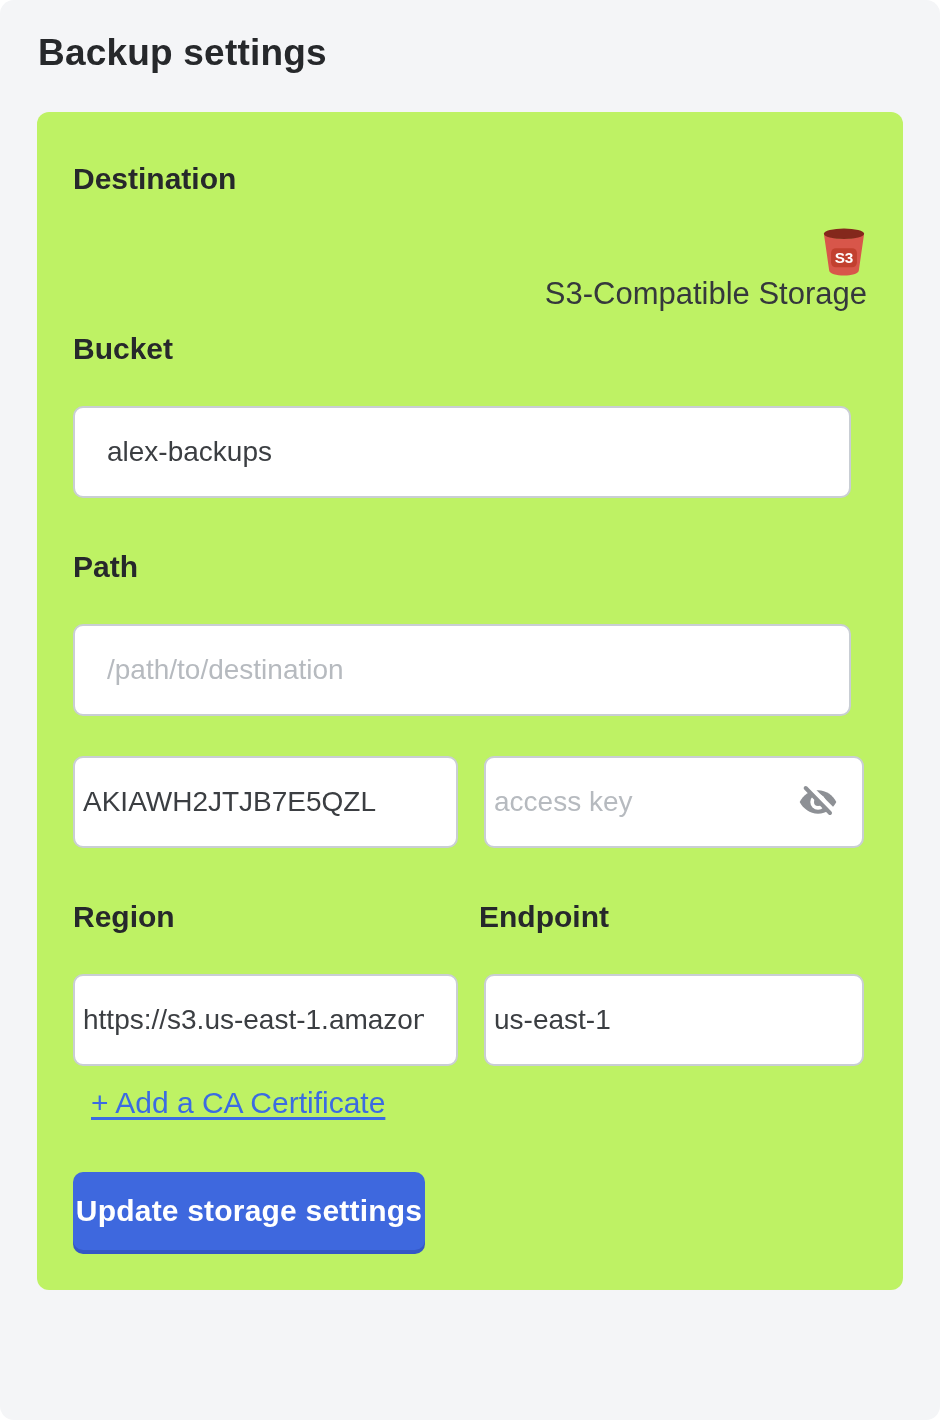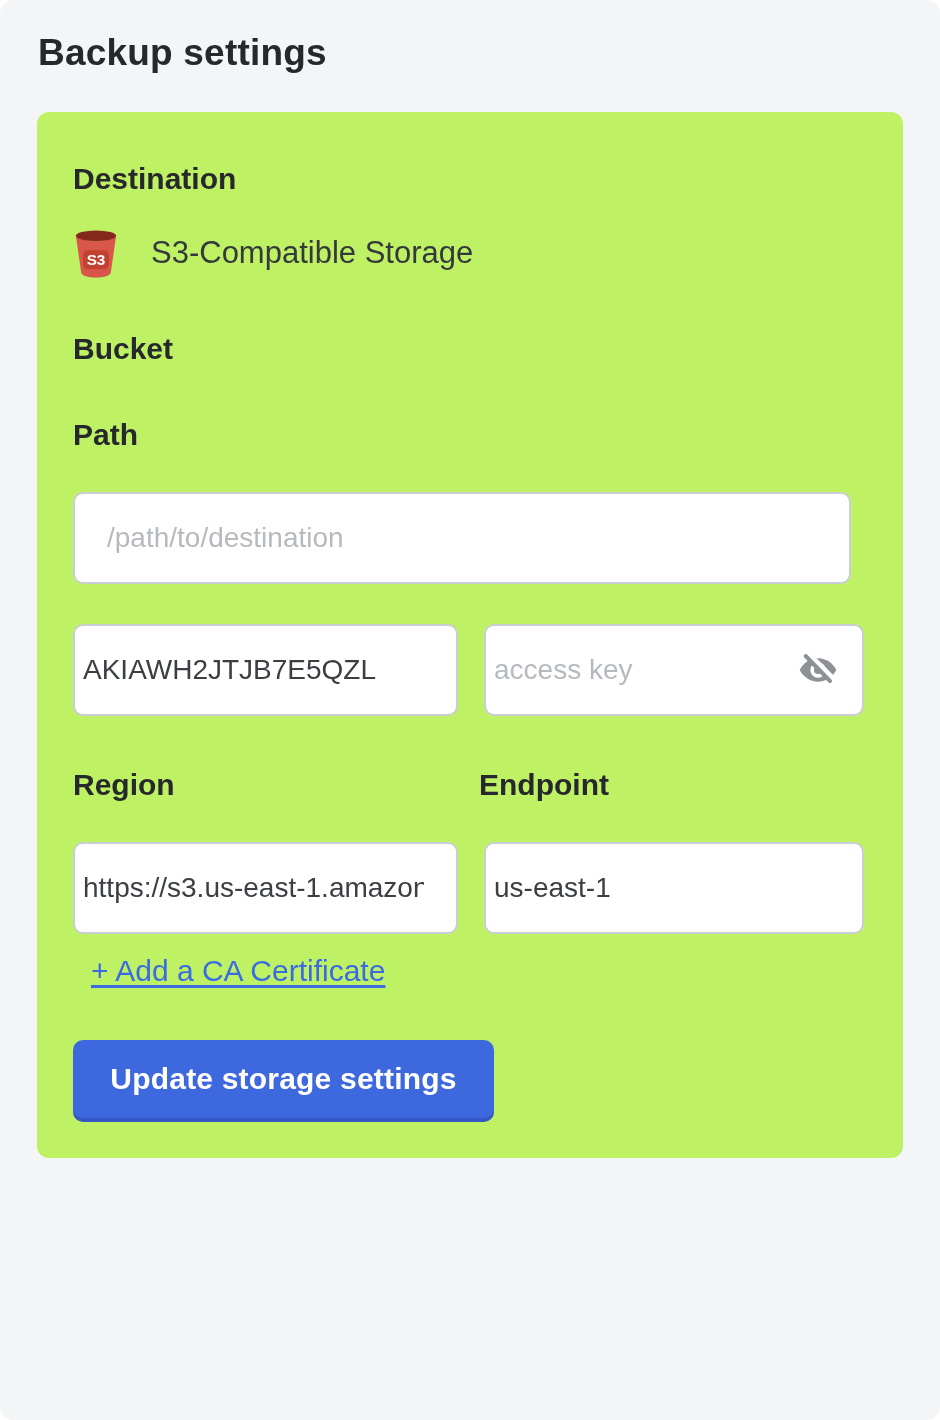--- a/index.html
+++ b/index.html
@@ -32,22 +32,23 @@
   .section-label {
     display: block;
     font-size: 30px;
     font-weight: 700;
     color: #26282b;
     line-height: 34px;
   }
   .dest-row {
     margin-top: 30px;
     display: flex;
-    align-items: center;
+    align-items: flex-end;
     height: 54px;
+    flex-direction: column;
   }
   .s3-icon { width: 46px; height: 50px; flex: 0 0 auto; }
   .dest-text {
     margin-left: 32px;
     font-size: 31px;
     color: #35383c;
   }
   .mt-section { margin-top: 52px; }
   .text-input {
     display: block;
@@ -91,21 +92,21 @@
     margin: 20px 0 0 18px;
     font-size: 30px;
     color: #3b6be2;
     text-decoration: underline;
     text-underline-offset: 4px;
     cursor: pointer;
   }
   .submit-btn {
     display: block;
     margin-top: 52px;
-    width: 421px;
+    width: 352px;
     height: 78px;
     background: #3e68de;
     border: none;
     border-radius: 10px;
     box-shadow: 0 4px 0 #3457c5;
     color: #ffffff;
     font-family: "Liberation Sans", "DejaVu Sans", sans-serif;
     font-size: 30px;
     font-weight: 700;
     letter-spacing: 0.2px;
@@ -127,20 +128,21 @@
       <svg class="s3-icon" viewBox="0 0 48 52" aria-hidden="true">
         <path d="M3 8 C3 8 10 13.5 24 13.5 C38 13.5 45 8 45 8 L39.5 46 C39.5 49.6 31.5 51.5 24 51.5 C16.5 51.5 8.5 49.6 8.5 46 Z" fill="#d8564a"></path>
         <ellipse cx="24" cy="8" rx="21" ry="5.6" fill="#84281c"></ellipse>
         <rect x="10.5" y="23" width="27" height="20" rx="5" fill="#c2402f"></rect>
         <text x="24" y="38.5" text-anchor="middle" font-size="16" font-weight="bold" fill="#ffffff">S3</text>
       </svg>
       <span class="dest-text">S3-Compatible Storage</span>
     </div>
 
     <label class="section-label mt-section">Bucket</label>
+    <input type="text" class="text-input" value="alex-backups" style="">
 
     <label class="section-label mt-section">Path</label>
     <input type="text" class="text-input" placeholder="/path/to/destination" style="">
 
     <div class="two-col inputs-row">
       <div class="col-1">
         <input type="text" class="text-input half-1" value="AKIAWH2JTJB7E5QZL" style="">
       </div>
       <div class="secret-wrap col-2">
         <input type="text" class="text-input" placeholder="access key" style="">

